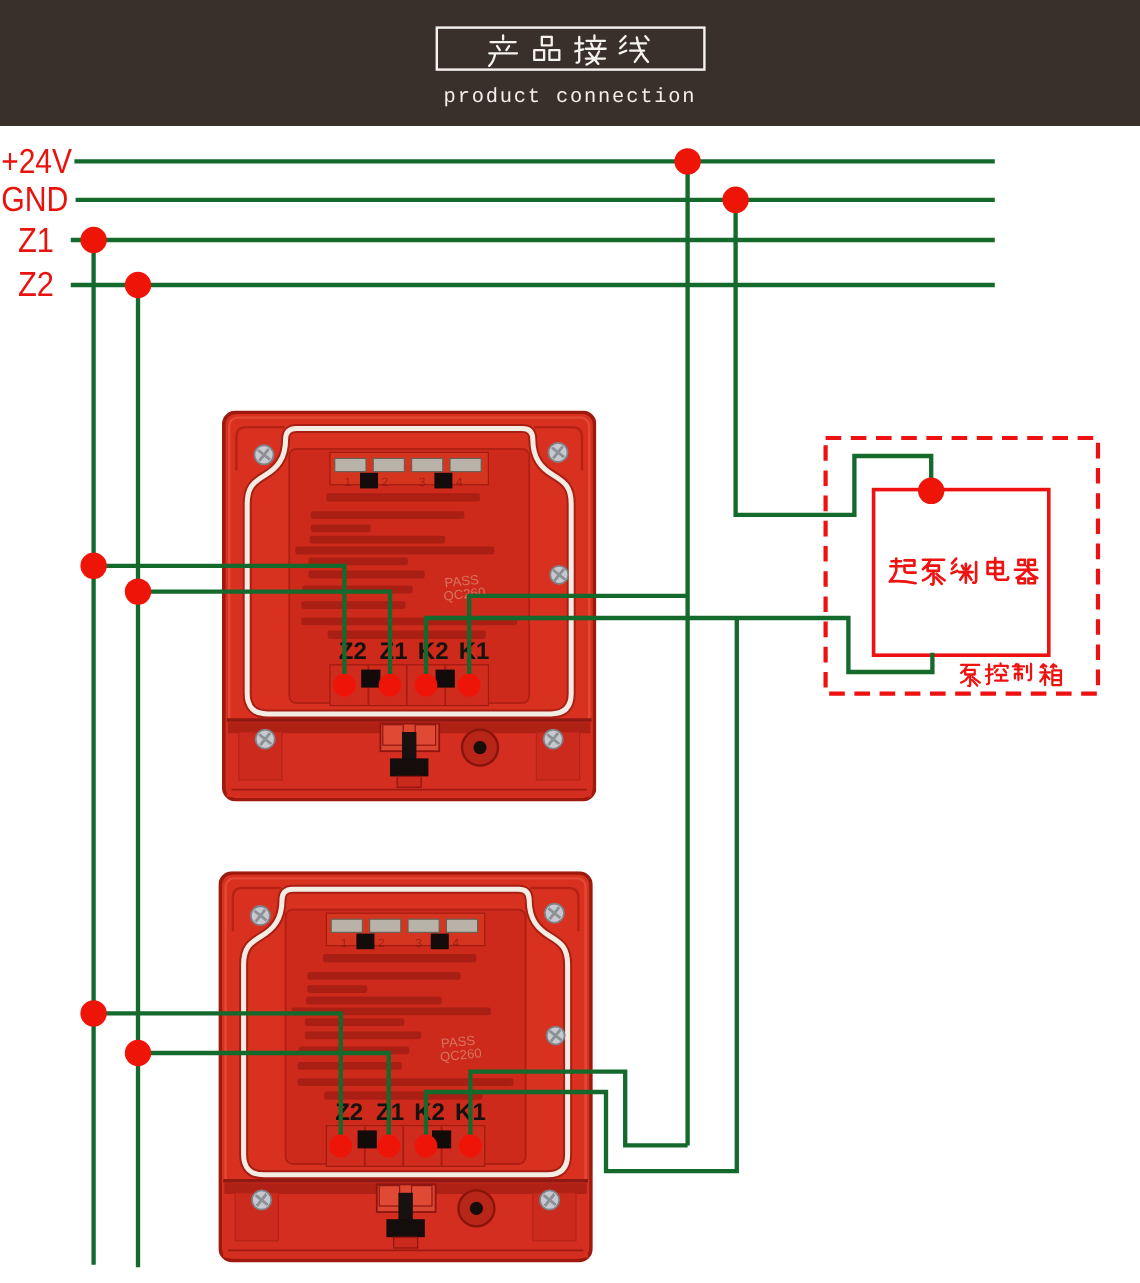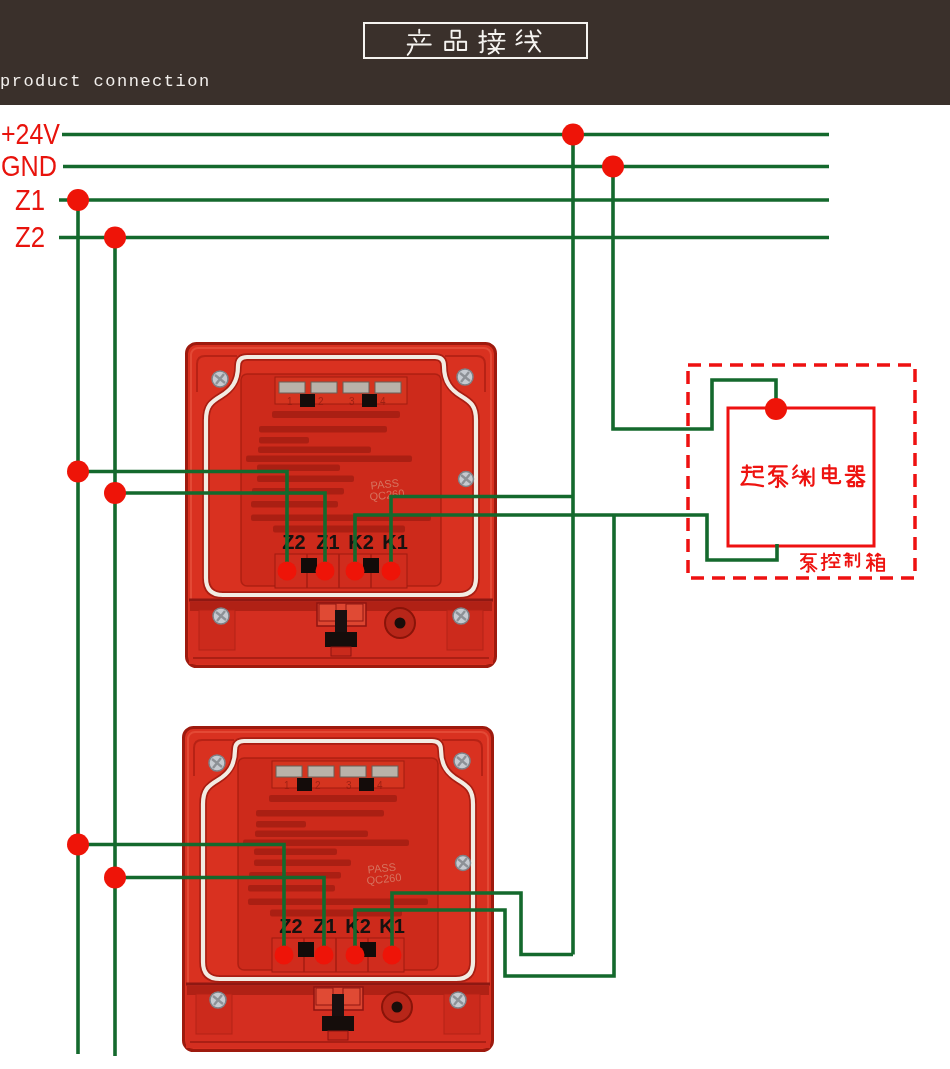--- a/index.html
+++ b/index.html
@@ -1,18 +1,18 @@
 <!DOCTYPE html>
 <html><head><meta charset="utf-8">
 <style>
 html,body{margin:0;padding:0;background:#fff}
 #page{position:relative;width:950px;height:1069px;background:#ffffff;overflow:hidden;font-family:"Liberation Sans",sans-serif}
 #hdr{position:absolute;left:0;top:0;width:950px;height:105px;background:#3a302b}
 #hbox{position:absolute;left:363px;top:22px;width:221px;height:33px;border:2px solid #f5f3f0}
-#pc{position:absolute;left:0;top:72px;width:950px;color:#f2efec;font-family:"Liberation Mono",monospace;font-size:17px;letter-spacing:1.5px}
+#pc{position:absolute;left:0;top:72px;width:950px;text-align:center;color:#f2efec;font-family:"Liberation Mono",monospace;font-size:17px;letter-spacing:1.5px}
 svg{display:block}
 .abs{position:absolute}
 </style></head>
 <body>
 <div id="page">
   <div id="hdr">
     <div id="hbox"></div>
     <svg class="abs" style="left:0;top:0" width="950" height="105" viewBox="0 0 950 105">
       <g stroke="#f5f3f0" stroke-width="7" fill="none" stroke-linecap="round" stroke-linejoin="round" id="hanzi-hdr">
           <use href="#g-chan" transform="translate(405.5,28.5) scale(0.275)"></use>

